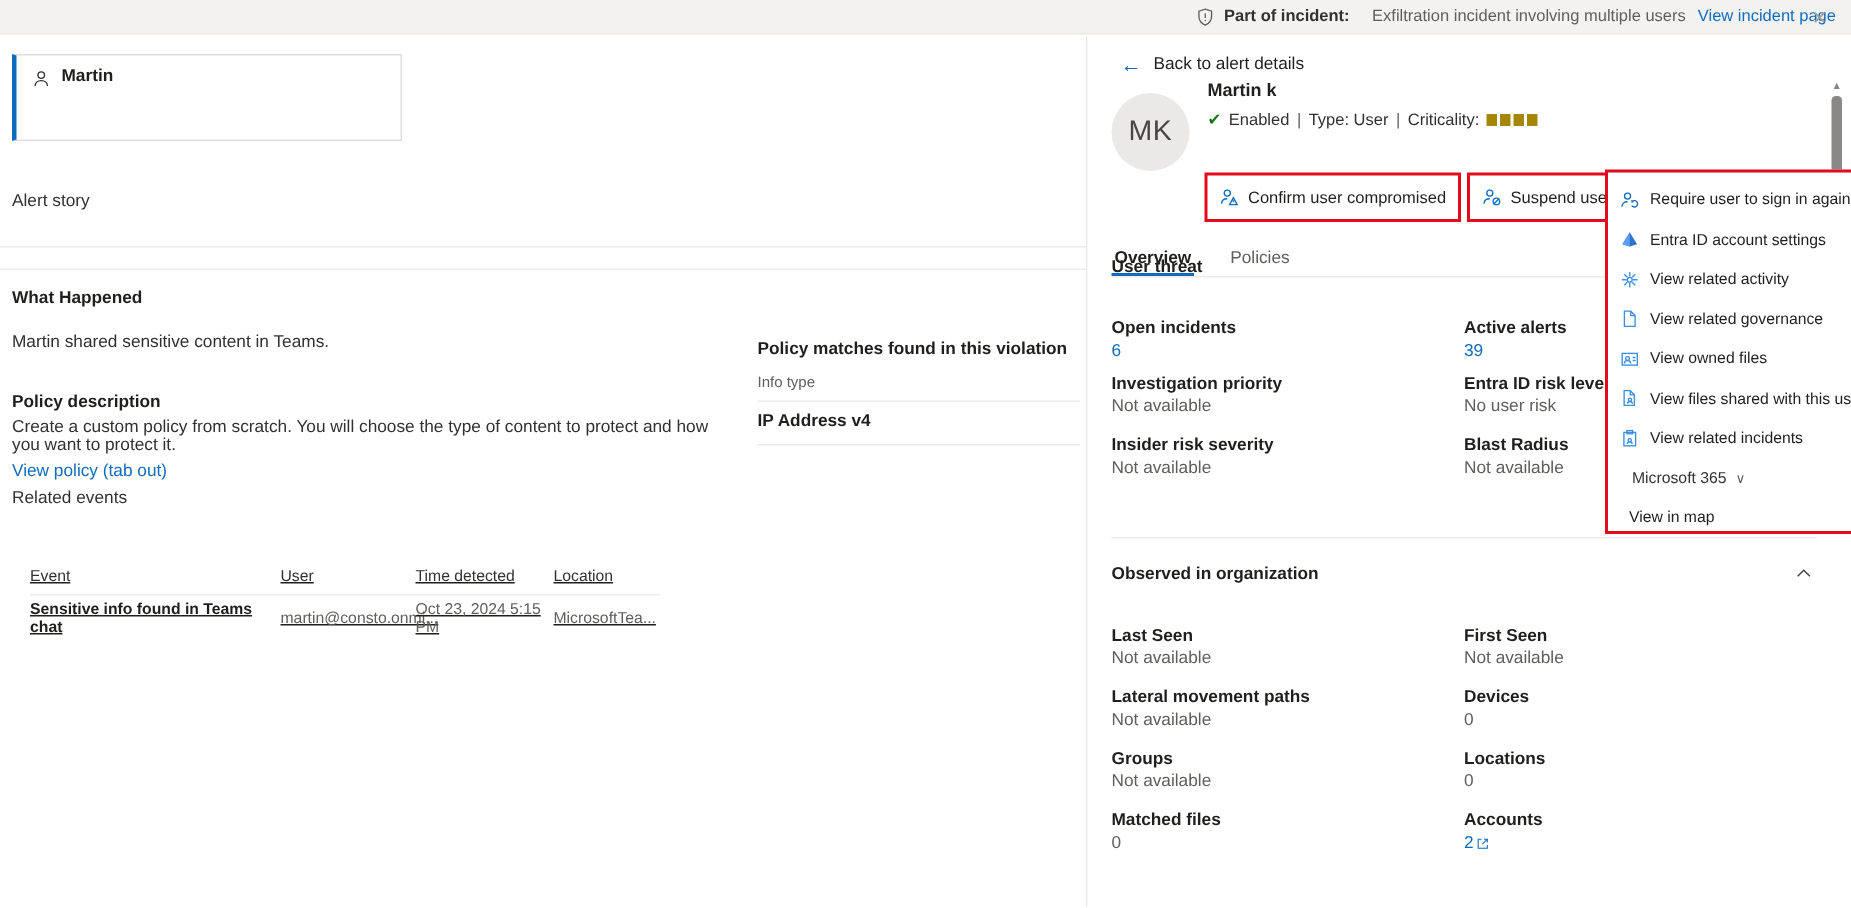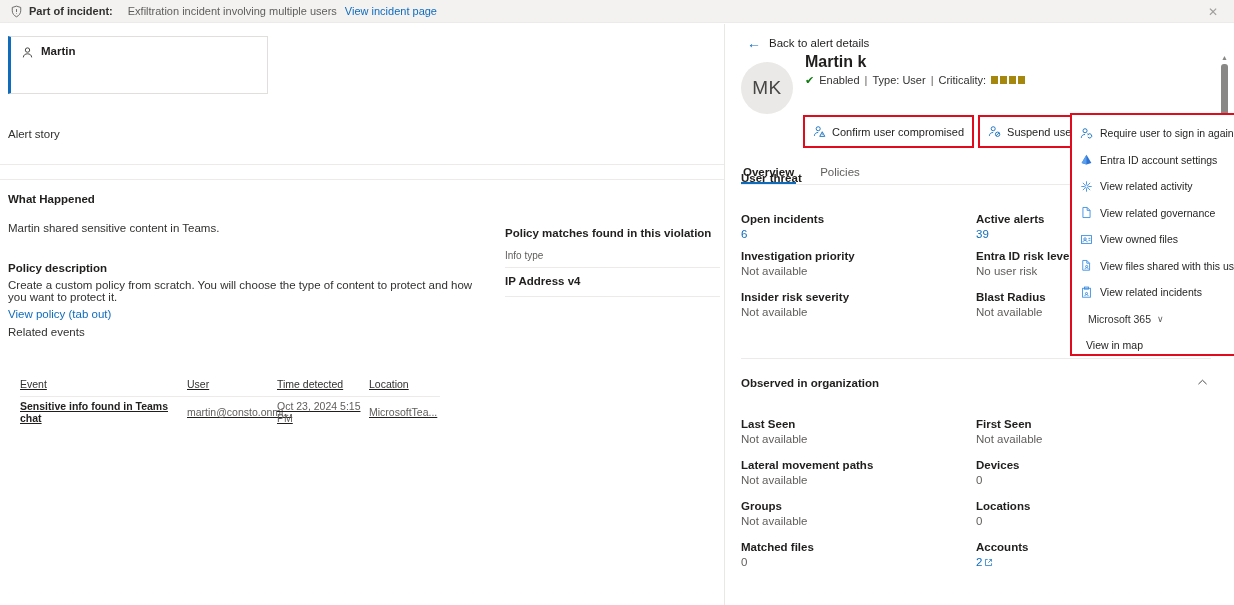--- a/index.html
+++ b/index.html
@@ -11,21 +11,21 @@
     font-size: 12px;
     color: #201f1e;
     overflow: hidden;
   }
   #app { position: relative; width: 1234px; height: 605px; background: #fff; }
 
   
   .banner {
     position: absolute; left: 0; top: 0; width: 1234px; height: 23px;
     background: #f3f2f1; border-bottom: 1px solid #edebe9;
-    display: flex; align-items: center; padding: 0 10px;
+    display: flex; align-items: center; padding: 0 10px; justify-content: flex-end;
   }
   .banner .shield { width: 13px; height: 13px; margin-right: 6px; flex: 0 0 auto; color:#605e5c; }
   .banner .b-strong { font-weight: 700; font-size: 11px; color: #323130; }
   .banner .b-text { font-size: 11px; color: #605e5c; margin-left: 15px; }
   .banner .b-link { font-size: 11px; color: #0f6cbd; margin-left: 8px; cursor: pointer; }
   .banner-close {
     position: absolute; right: 8px; top: 4px; width: 26px; height: 16px;
     display: flex; align-items: center; justify-content: center;
     color: #a19f9d; font-size: 12px; cursor: pointer; line-height: 1;
   }
@@ -86,21 +86,21 @@
   }
   .back-link .arrow { color: #0f6cbd; font-size: 14px; margin-right: 8px; line-height:1; }
   .back-link .btxt { font-size: 11.5px; color: #201f1e; }
 
   .avatar {
     position: absolute; left: 16px; top: 38px; width: 52px; height: 52px; border-radius: 50%;
     background: #ebe9e7; color: #484644; font-size: 19px; letter-spacing: .5px;
     display: flex; align-items: center; justify-content: center;
   }
   .r-title {
-    position: absolute; left: 80px; top: 29px; font-size: 16px; font-weight: 700; color: #201f1e;
+    position: absolute; left: 80px; top: 29px; font-size: 12px; font-weight: 700; color: #201f1e;
   }
   .r-meta {
     position: absolute; left: 80px; top: 50px; display: flex; align-items: center;
     font-size: 11px; color: #323130;
   }
   .r-meta .chk { color: #107c10; margin-right: 5px; font-size: 11px; line-height:1; }
   .r-meta .sep { margin: 0 5px; color: #605e5c; }
   .crit { display: inline-flex; gap: 2px; margin-left: 5px; align-items:center; }
   .crit i { display: block; width: 7px; height: 8px; background: #a4870c; }
 

